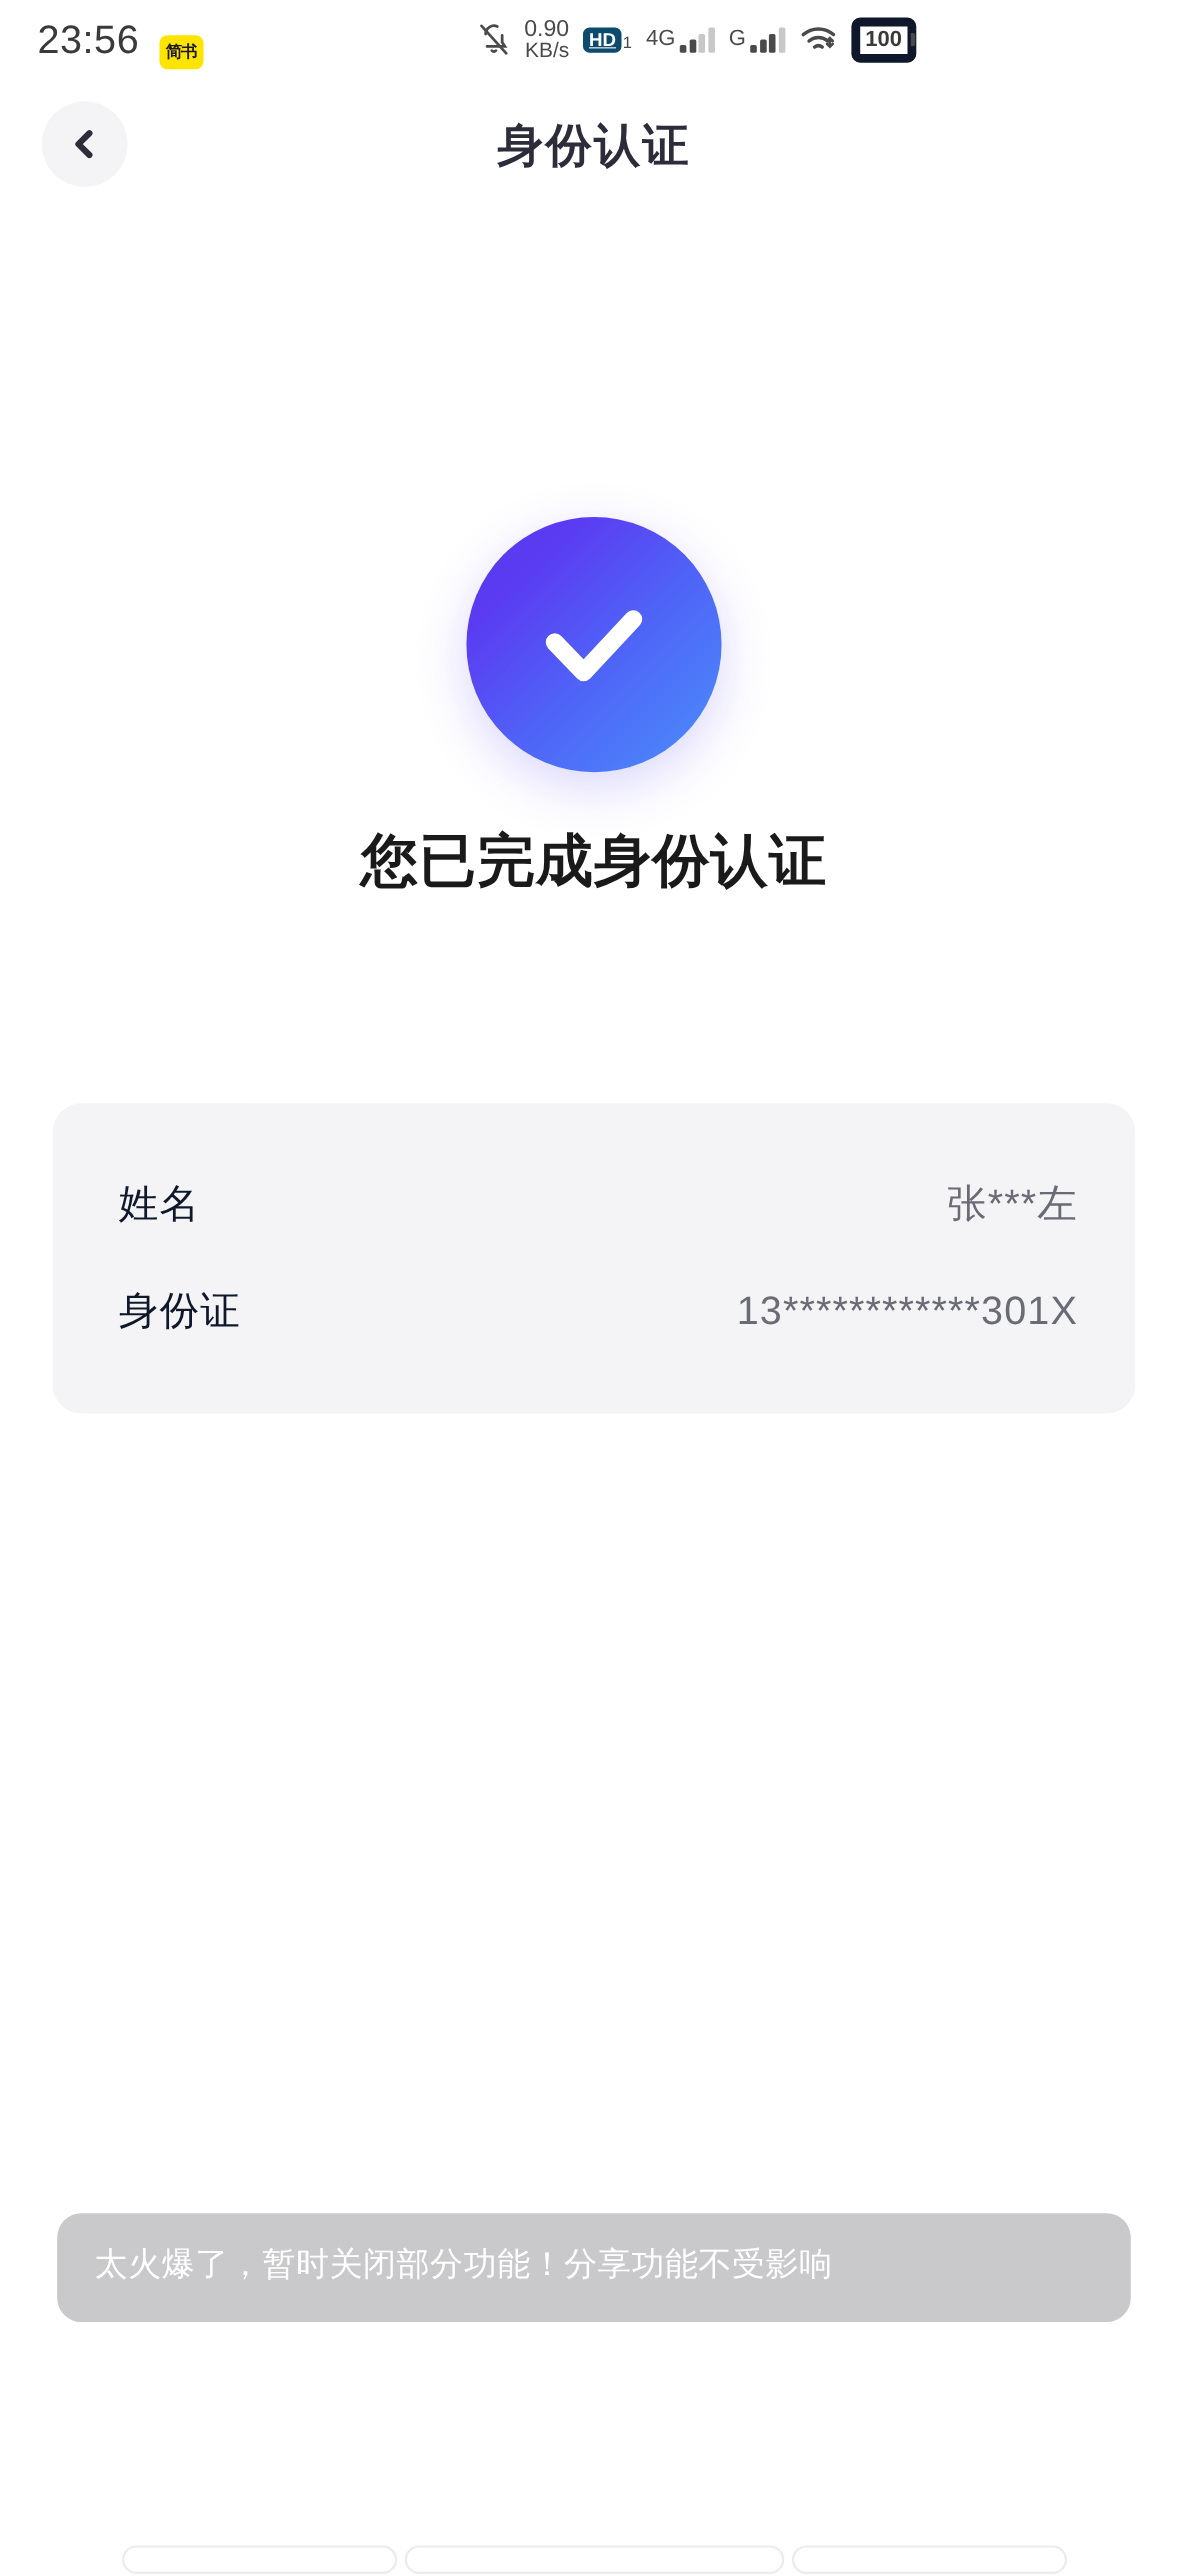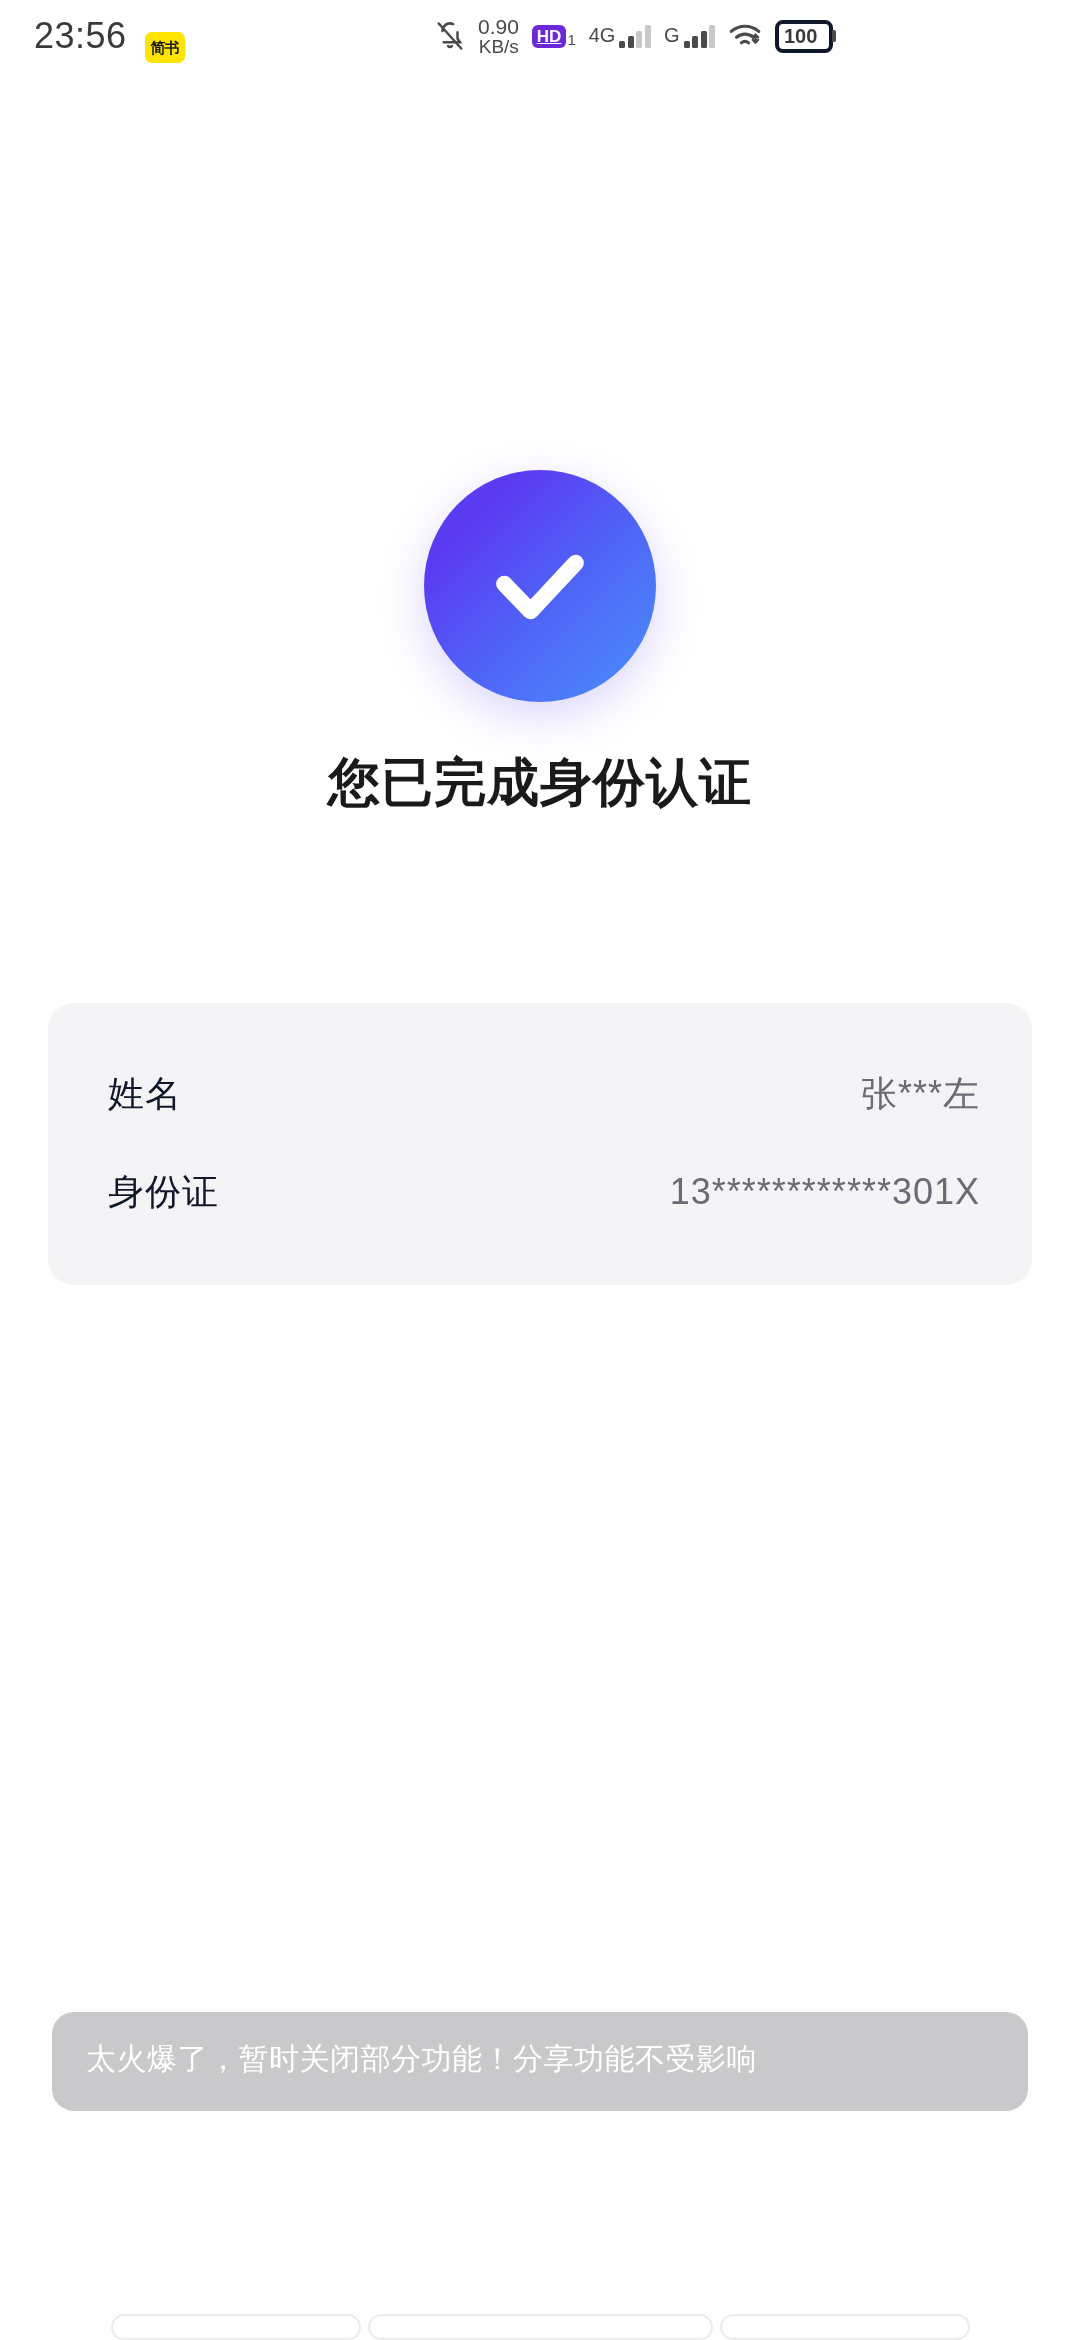--- a/index.html
+++ b/index.html
@@ -28,34 +28,34 @@
   }
   .sb-right { display:flex; align-items:center; gap:13px; }
   .sb-ic { display:flex; align-items:center; color:#4a4a4a; }
   .sb-speed { display:flex; flex-direction:column; align-items:flex-end; line-height:1.02; color:#4a4a4a; }
   .sb-speed .v { font-size:21px; }
   .sb-speed .u { font-size:19px; }
   .sb-hd {
     display:flex; align-items:flex-end; gap:1px;
   }
   .sb-hd .box {
-    background:#6d28d9; color:#fff; font-size:17px; font-weight:700;
+    background:#0c4a6e; color:#fff; font-size:17px; font-weight:700;
     border-radius:6px; padding:3px 5px; line-height:1;text-decoration:underline;
   }
   .sb-hd .sub { font-size:15px; color:#4a4a4a; }
   .sb-sig { display:flex; align-items:flex-end; gap:3px; }
   .sb-sig .lbl { font-size:20px; color:#4a4a4a; margin-right:1px; align-self:flex-start; }
   .bars { display:flex; align-items:flex-end; gap:2.5px; height:24px; }
   .bars i { width:6px; background:#4a4a4a; border-radius:1.5px; display:block; }
   .bars i.b1{height:7px;} .bars i.b2{height:12px;} .bars i.b3{height:17px;} .bars i.b4{height:23px;}
   .bars i.dim{ background:#c8c8c8; }
   .sb-batt {
-    border:4px solid #0f172a; border-radius:8px; padding:1px 5px;
+    border:8px solid #0f172a; border-radius:8px; padding:1px 5px;
     font-size:20px; color:#3a3a3a; font-weight:600; position:relative;
-    min-width:58px; text-align:left; line-height:1.15;
+    min-width:58px; text-align:right; line-height:1.15;
   }
   .sb-batt:after{
     content:""; position:absolute; right:-7px; top:50%; transform:translateY(-50%);
     width:4px; height:12px; background:#4a4a4a; border-radius:0 2px 2px 0;
   }
 
   
   .header { position:absolute; top:78px; left:0; width:1080px; height:108px; }
   .back-btn {
     position:absolute; left:38px; top:14px;
@@ -169,20 +169,30 @@
           <path d="M2.5 6.5A16 16 0 0 1 23.5 6.5"></path>
           <path d="M6.5 11A10 10 0 0 1 19.5 11"></path>
           <path d="M10.3 15.2A4.5 4.5 0 0 1 15.7 15.2"></path>
           <path d="M21 9.5v5M19 11l2-2 2 2M19 13l2 2 2-2" stroke-width="1.8"></path>
         </svg>
       </span>
       <span class="sb-batt">100</span>
     </div>
   </div>
 
+  <div class="header">
+    <div class="back-btn">
+      <span>
+        <svg width="34" height="34" viewBox="0 0 24 24" fill="none" stroke="#2C2C3A" stroke-width="4" stroke-linecap="round" stroke-linejoin="round">
+          <polyline points="15,5 8,12 15,19"></polyline>
+        </svg>
+      </span>
+    </div>
+    <div class="page-title">身份认证</div>
+  </div>
 
   <div class="success-icon">
     <svg width="126" height="126" viewBox="0 0 24 24" fill="none" stroke="#ffffff" stroke-width="3.1" stroke-linecap="round" stroke-linejoin="round">
       <polyline points="5.2,11.6 10.2,16.8 18.8,7.6"></polyline>
     </svg>
   </div>
 
   <div class="success-text">您已完成身份认证</div>
 
   <div class="info-card">

